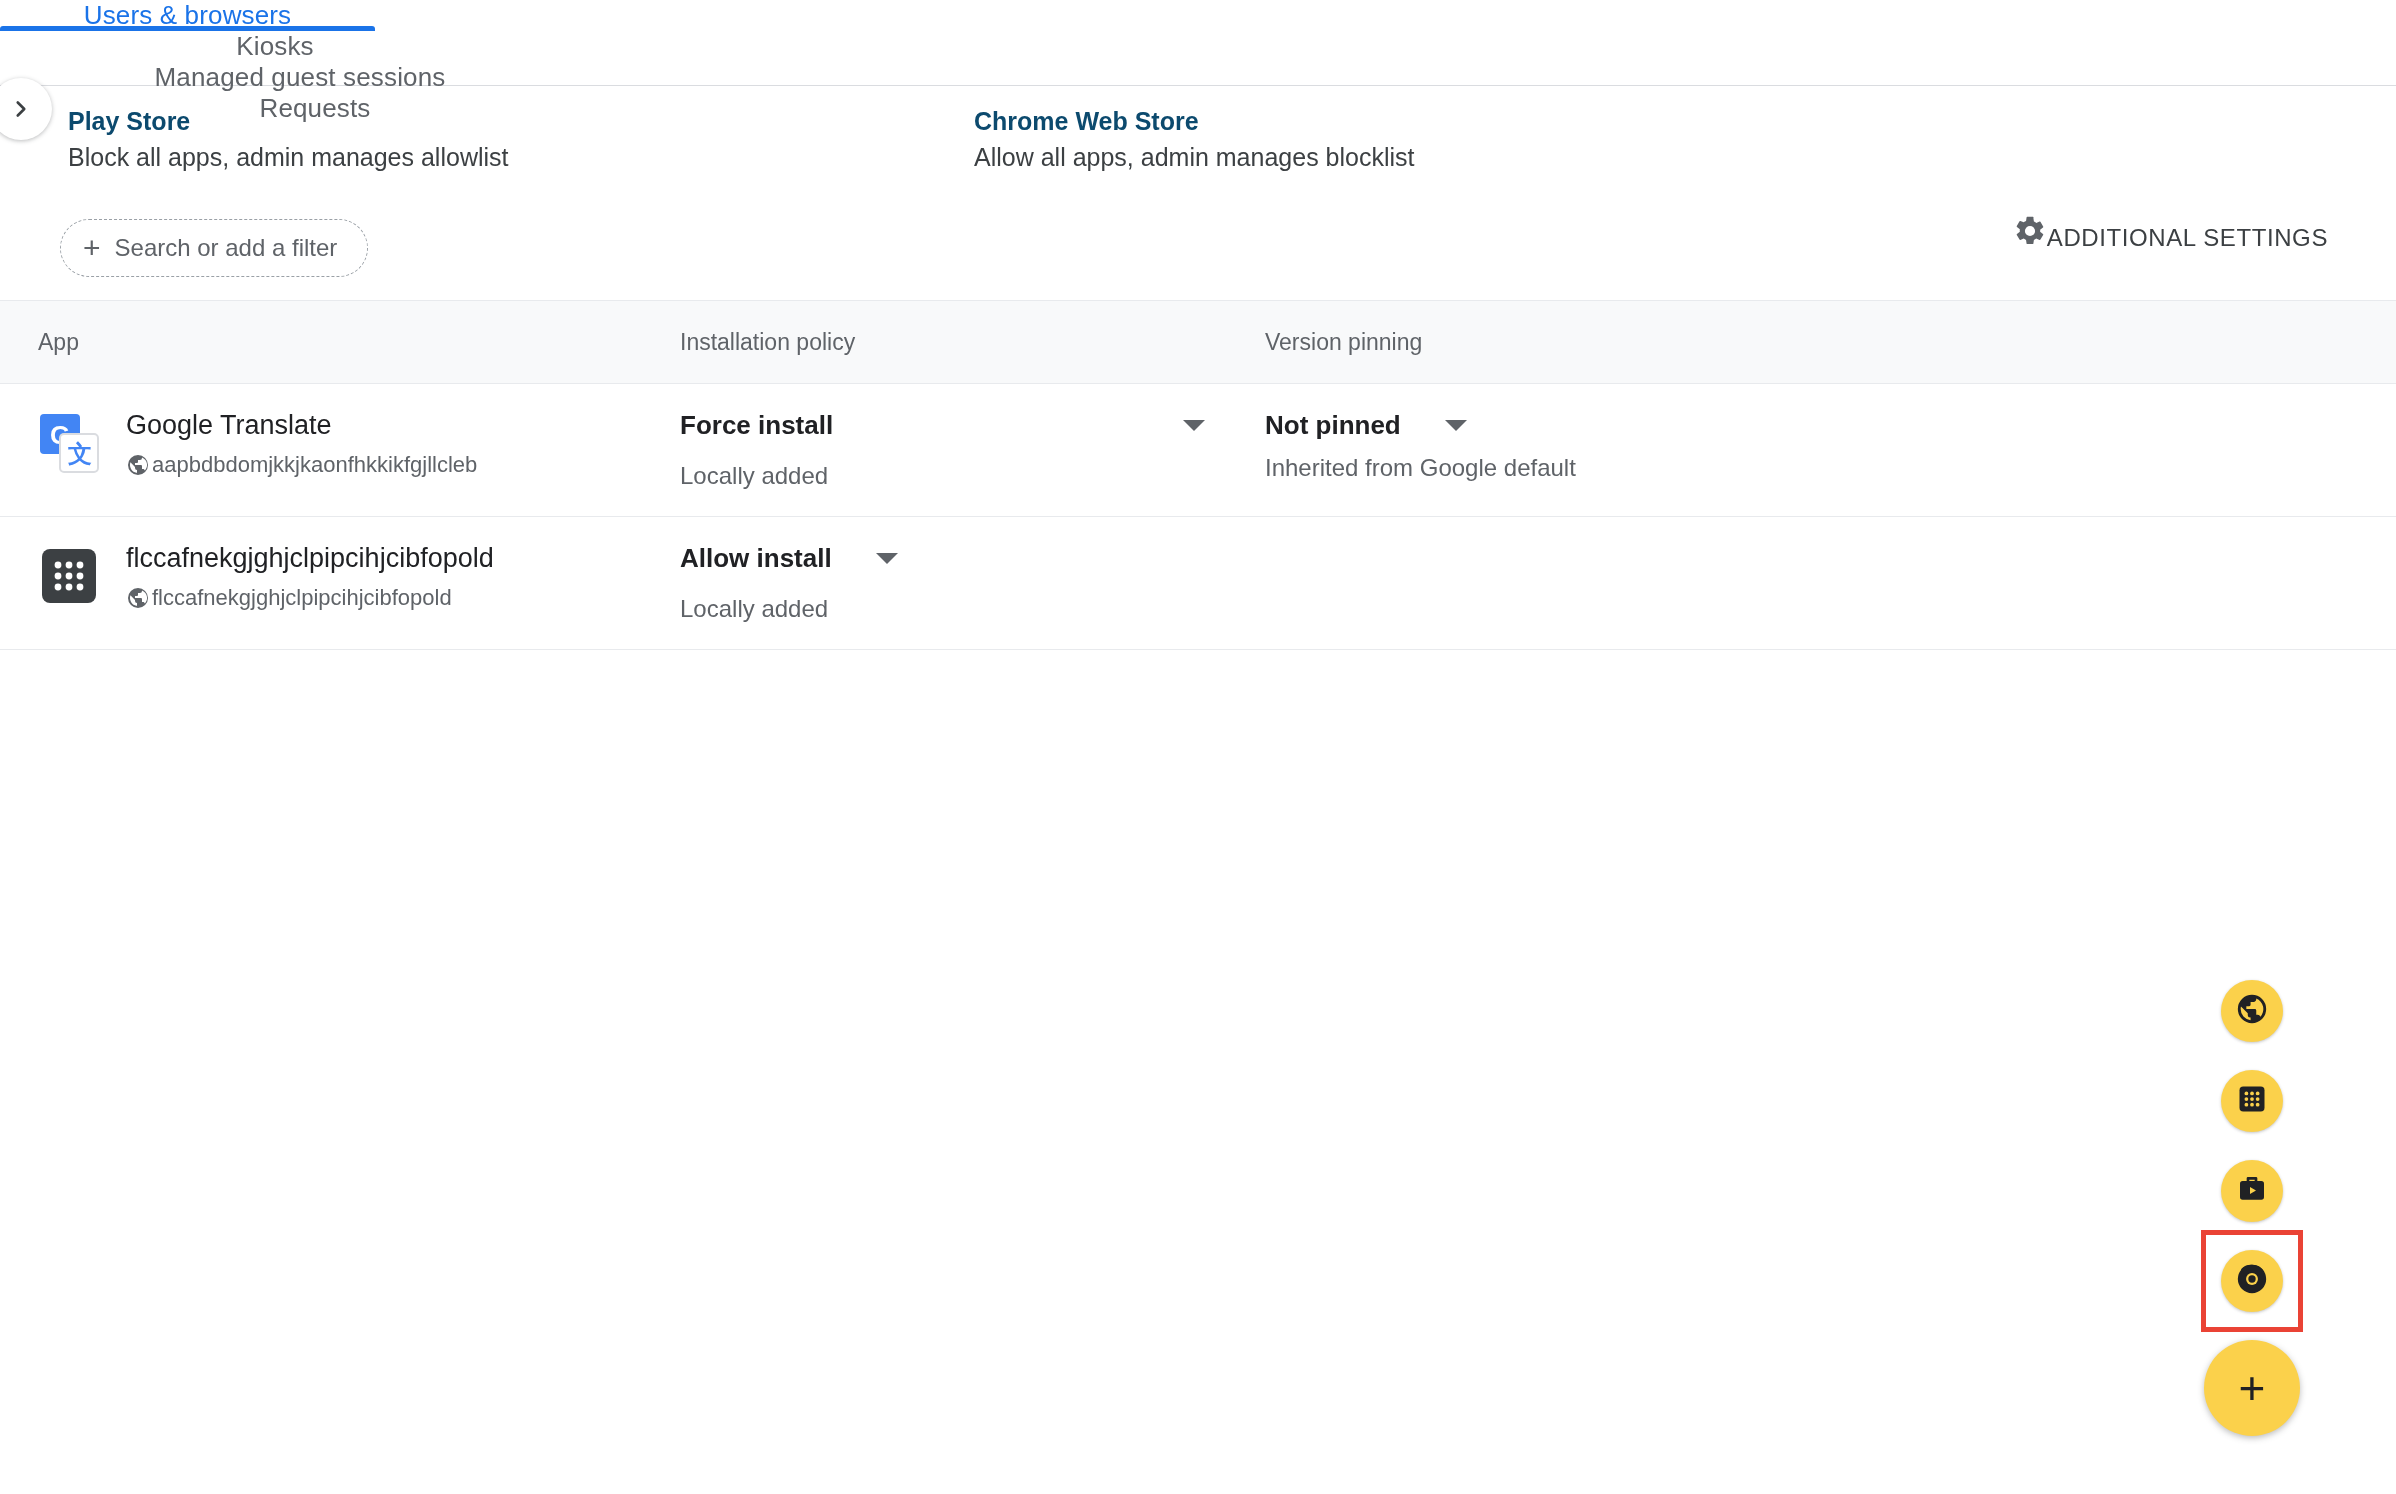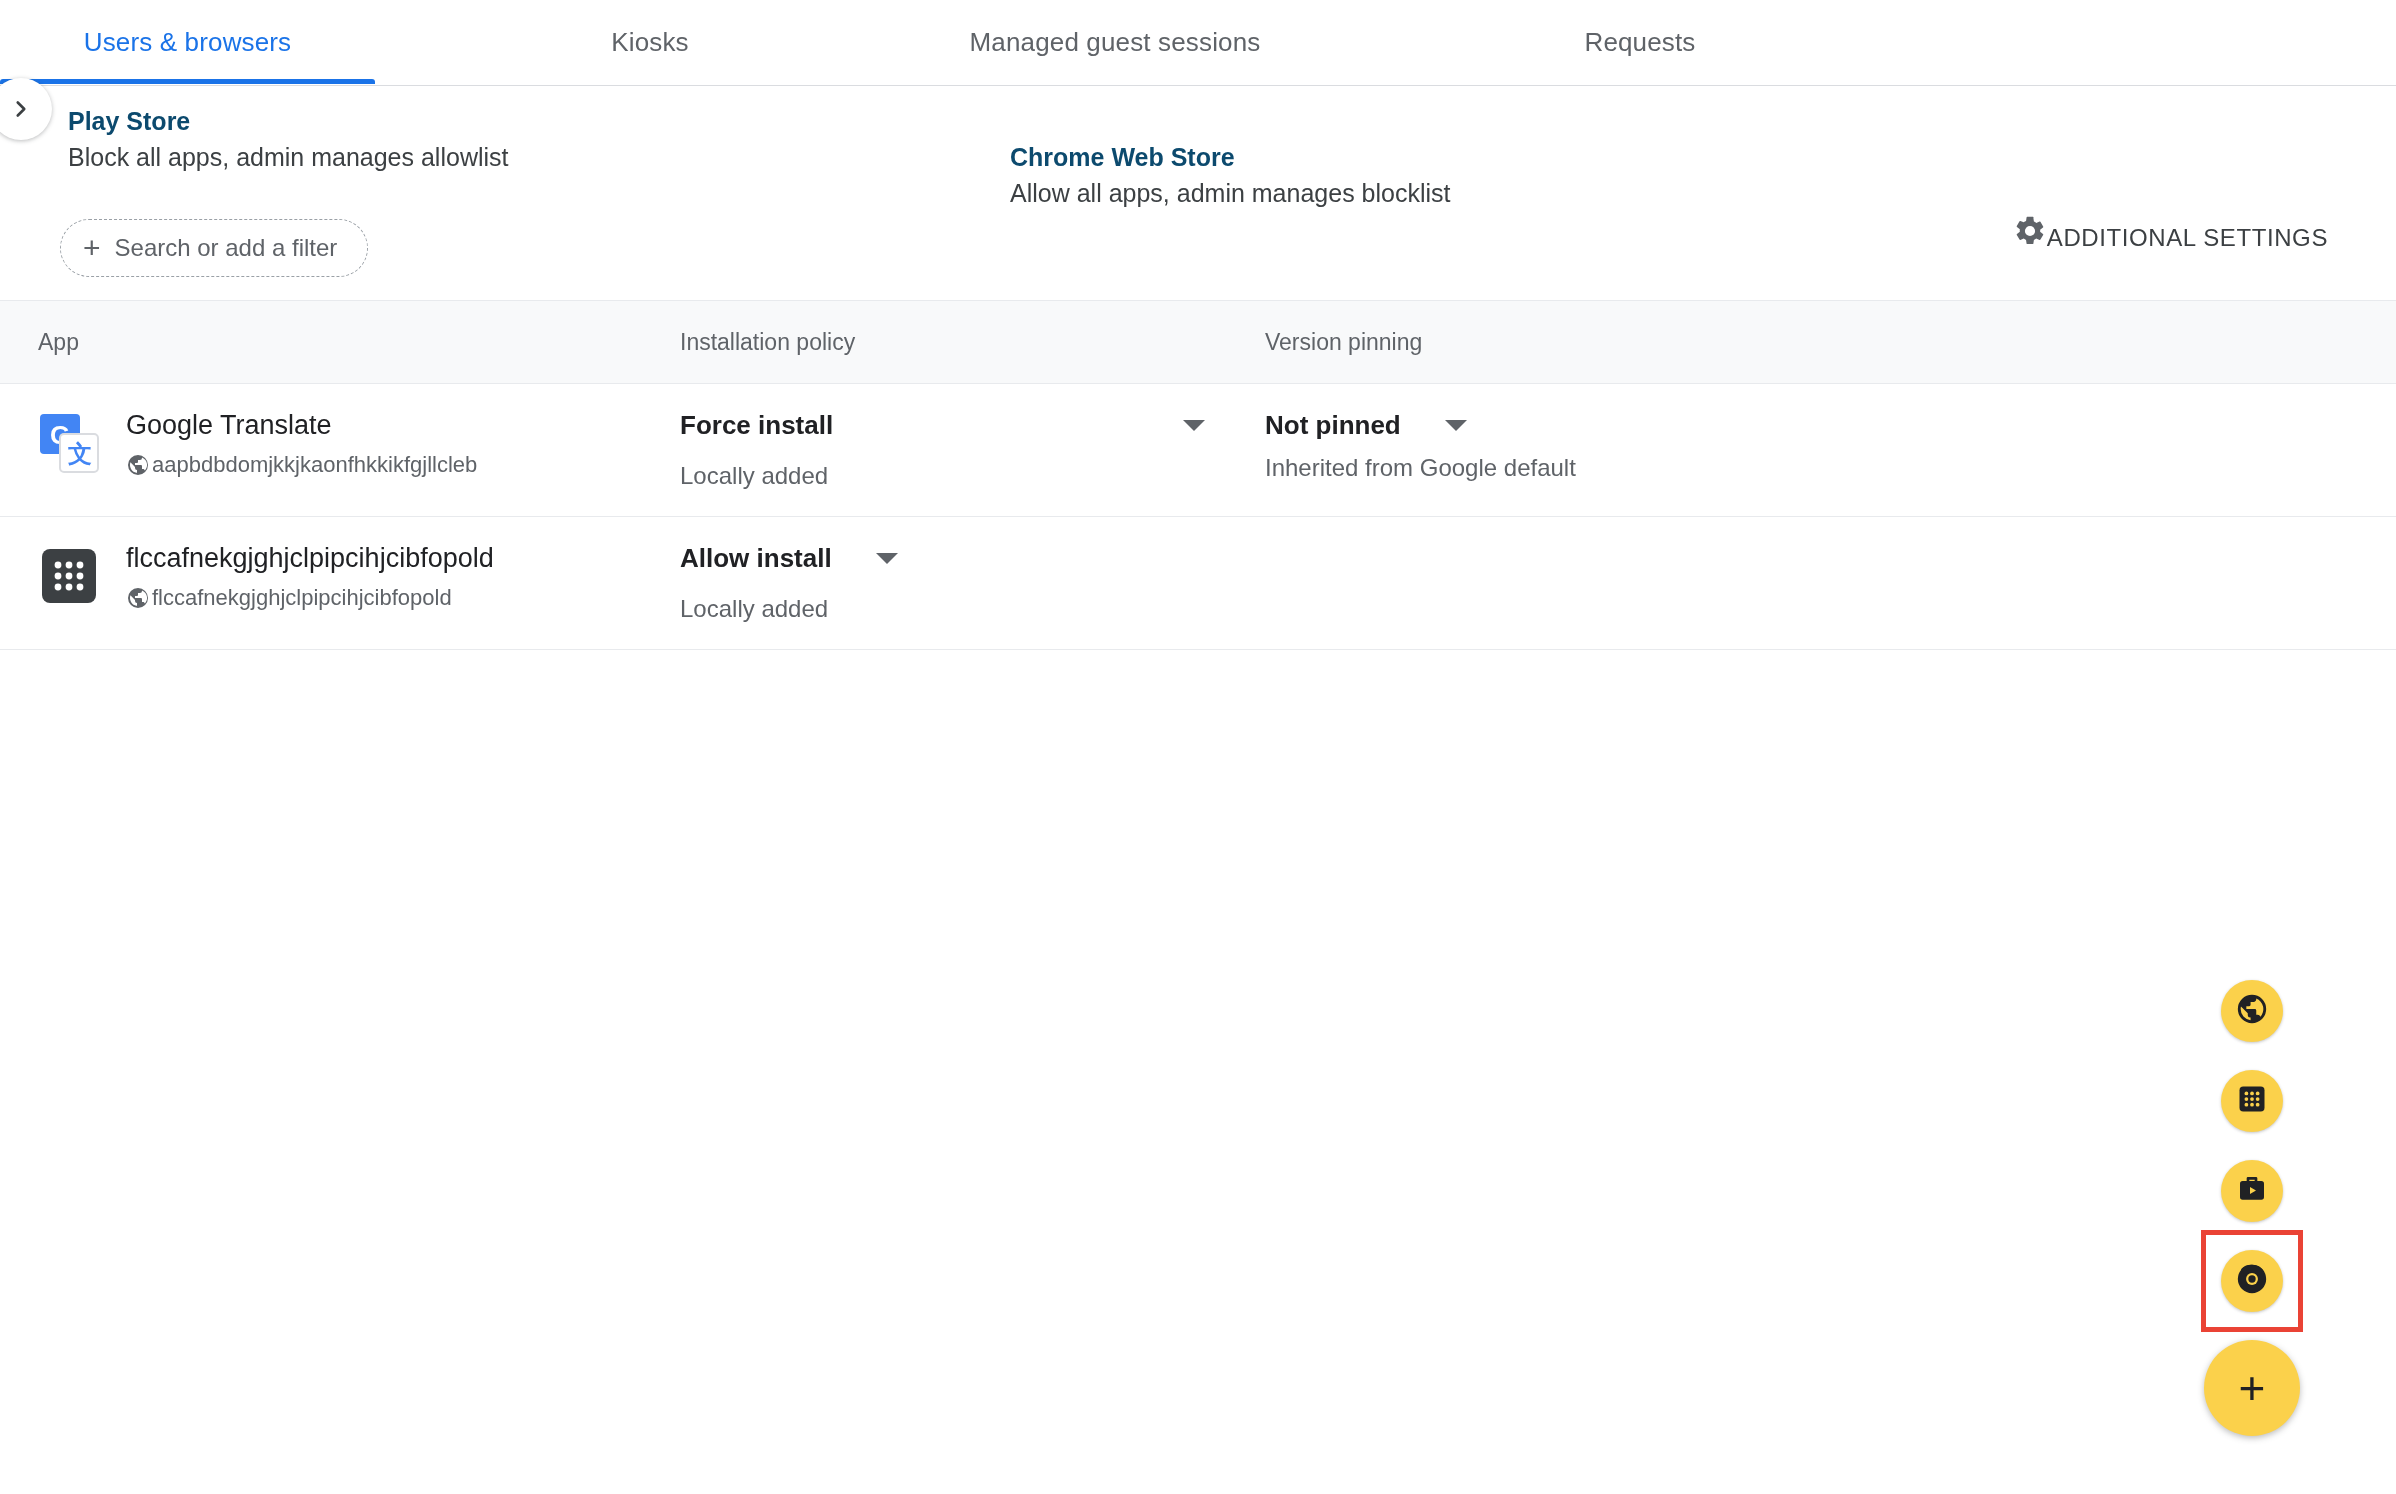--- a/index.html
+++ b/index.html
@@ -18,20 +18,21 @@
   }
 
   
   .tabbar {
     position: relative;
     height: 86px;
     border-bottom: 1px solid #dadce0;
     display: flex;
     align-items: flex-start;
     padding-left: 0;
+    flex-direction: column;
   }
   .tab {
     height: 84px;
     display: flex;
     align-items: center;
     justify-content: center;
     font-size: 26px;
     color: #5f6368;
     letter-spacing: .15px;
     position: relative;
@@ -81,21 +82,21 @@
     font-weight: 700;
     color: #0c4a6e;
     line-height: 34px;
   }
   .store .sub {
     font-size: 25px;
     color: #3c4043;
     line-height: 38px;
   }
   .store-play { left: 68px; }
-  .store-cws  { left: 1010px; margin-top: 36px; }
+  .store-cws  { left: 974px; }
 
   .additional {
     position: absolute;
     right: 68px; top: 128px;
     display: flex; align-items: flex-end;
     gap: 0;
     cursor: pointer;
   }
   .additional .label {
     font-size: 24px;

